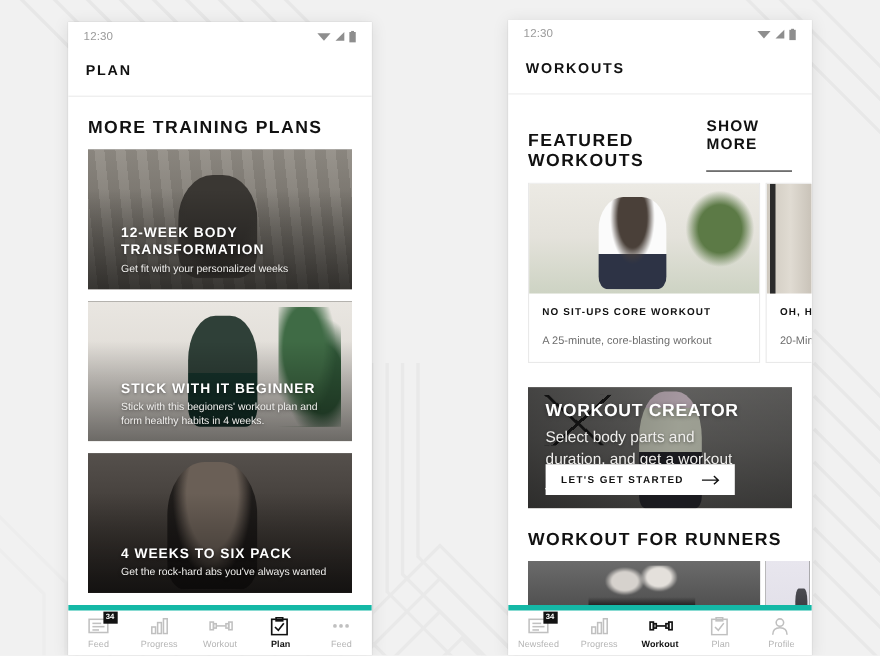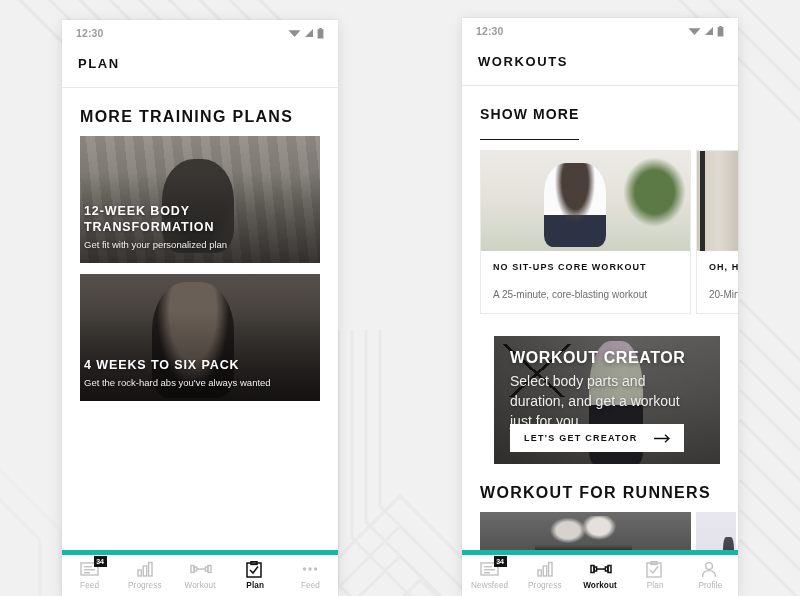--- a/index.html
+++ b/index.html
@@ -29,21 +29,20 @@
   }
   #phone-left  { left: 62px;  top: 20px; width: 276px; height: 576px; }
   #phone-right { left: 462px; top: 18px; width: 276px; height: 578px; }
 
   
   .statusbar {
     height: 26px; flex: 0 0 26px;
     display: flex; align-items: center; justify-content: space-between;
     padding: 0 14px;
     background: #ffffff;
-    font-weight: bold;
   }
   .status-time { font-size: 10.5px; color: #9a9a9a; letter-spacing: .1px; }
   .status-icons { display: flex; align-items: center; gap: 3px; }
   .ico-wifi, .ico-sig, .ico-batt { display:block; }
 
   
   .appbar {
     flex: 0 0 auto;
     background: #fff;
     padding: 10px 16px 16px 16px;
@@ -74,21 +73,21 @@
   
   .plan-card {
     position: relative; margin: 0 18px 11px 18px;
     height: 127px; overflow: hidden; background: #5d5a55;
   }
   .plan-card .ph { position: absolute; inset: 0; }
   .card-scrim {
     position: absolute; left:0; right:0; bottom:0; height: 72%;
     background: linear-gradient(180deg, rgba(0,0,0,0) 0%, rgba(0,0,0,.18) 35%, rgba(0,0,0,.48) 100%);
   }
-  .card-copy { position: absolute; left: 4px; right: 12px; bottom: 11px; }
+  .card-copy { position: absolute; left: 30px; right: 12px; bottom: 11px; }
   .card-title {
     color: #fff; font-size: 12.5px; font-weight: bold;
     letter-spacing: .9px; line-height: 1.28; text-shadow: 0 1px 3px rgba(0,0,0,.45);
   }
   .card-sub {
     color: #f0efed; font-size: 9.5px; margin-top: 4px; line-height: 1.32;
     text-shadow: 0 1px 3px rgba(0,0,0,.5);
   }
 
   
@@ -101,21 +100,21 @@
   .feat-img { height: 100px; position: relative; overflow: hidden; }
   .feat-text { padding: 11px 12px 13px 12px; }
   .feat-title {
     font-size: 9px; font-weight: bold; color: #111; letter-spacing: 1.05px;
     white-space: nowrap; overflow: hidden;
   }
   .feat-sub { font-size: 10px; color: #6d6d6d; margin-top: 17px; white-space: nowrap; overflow:hidden; }
 
   
   .creator {
-    position: relative; margin: 22px 18px 0 32px; height: 128px;
+    position: relative; margin: 22px 18px 0 18px; height: 110px;
     overflow: hidden; background: #6d6a66;
   }
   .creator .ph { position: absolute; inset: 0; }
   .creator-scrim {
     position:absolute; inset:0;
     background: linear-gradient(100deg, rgba(0,0,0,.46) 0%, rgba(0,0,0,.24) 55%, rgba(0,0,0,.30) 100%);
   }
   .creator-copy { position: absolute; left: 16px; right: 12px; top: 13px; }
   .creator-title {
     color:#fff; font-size: 16px; font-weight: bold; letter-spacing: .6px;
@@ -333,24 +332,32 @@
     <div class="screen-body">
       <div class="section-head">
         <div class="section-title">MORE TRAINING PLANS</div>
       </div>
 
       <div class="plan-card">
         <div class="ph ph-gym"></div>
         <div class="card-scrim"></div>
         <div class="card-copy">
           <div class="card-title">12-WEEK BODY TRANSFORMATION</div>
-          <div class="card-sub">Get fit with your personalized plan</div>
-        </div>
-      </div>
-
+          <div class="card-sub">Get fit with your personalized weeks</div>
+        </div>
+      </div>
+
+      <div class="plan-card">
+        <div class="ph ph-studio"></div>
+        <div class="card-scrim"></div>
+        <div class="card-copy">
+          <div class="card-title">STICK WITH IT BEGINNER</div>
+          <div class="card-sub">Stick with this begioners' workout plan and form healthy habits in 4 weeks.</div>
+        </div>
+      </div>
 
       <div class="plan-card">
         <div class="ph ph-dark"></div>
         <div class="card-scrim"></div>
         <div class="card-copy">
           <div class="card-title">4 WEEKS TO SIX PACK</div>
           <div class="card-sub">Get the rock-hard abs you've always wanted</div>
         </div>
       </div>
     </div>
@@ -435,20 +442,21 @@
       </span>
     </div>
 
     <div class="appbar">
       <div class="appbar-title">WORKOUTS</div>
     </div>
 
     <div class="screen-body">
 
       <div class="section-head">
+        <div class="section-title">FEATURED WORKOUTS</div>
         <div class="show-more">SHOW MORE</div>
       </div>
 
       <div class="carousel">
         <div class="feat-card">
           <div class="feat-img">
               <div class="ph ph-outdoor" style="position:absolute;inset:0"></div>
             </div>
           <div class="feat-text">
             <div class="feat-title">NO SIT-UPS CORE WORKOUT</div>
@@ -467,21 +475,21 @@
       </div>
 
       <div class="creator">
         <div class="ph ph-sky"></div>
         <div class="creator-scrim"></div>
         <div class="creator-copy">
           <div class="creator-title">WORKOUT CREATOR</div>
           <div class="creator-sub">Select body parts and duration, and get a workout just for you</div>
         </div>
         <div class="cta">
-          <span>LET'S GET CREATOR</span>
+          <span>LET'S GET STARTED</span>
           <svg class="arrow" width="17" height="9" viewBox="0 0 17 9">
               <path d="M0 4.5 H15 M11 0.8 L15 4.5 L11 8.2" fill="none" stroke="#111" stroke-width="1.3"></path>
             </svg>
         </div>
       </div>
 
       <div class="section-head">
         <div class="section-title">WORKOUT FOR RUNNERS</div>
       </div>
 

